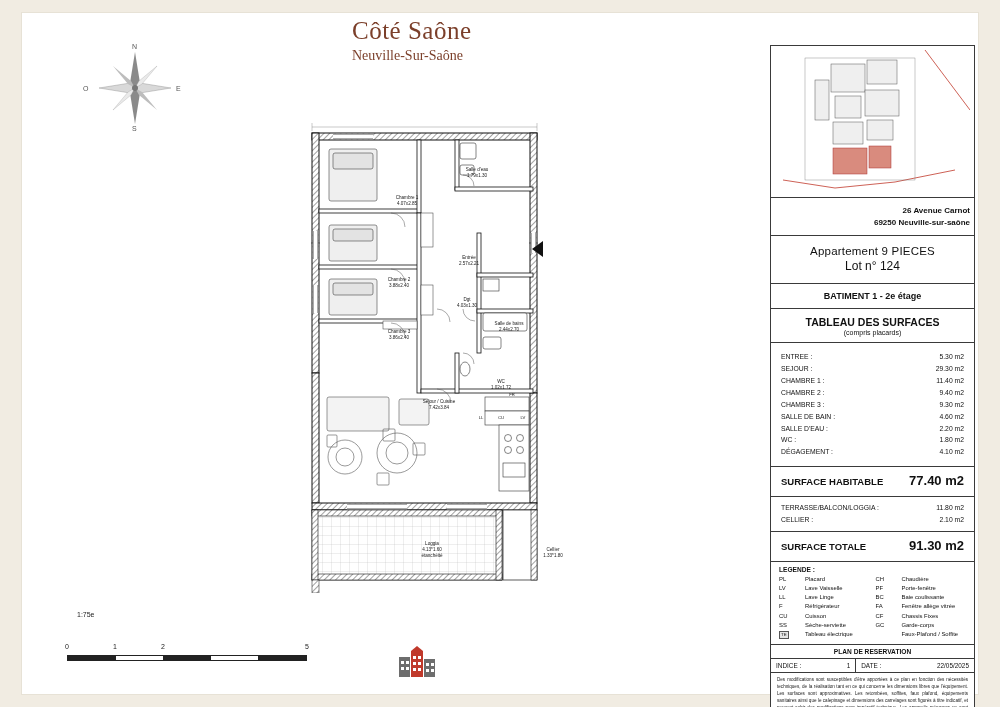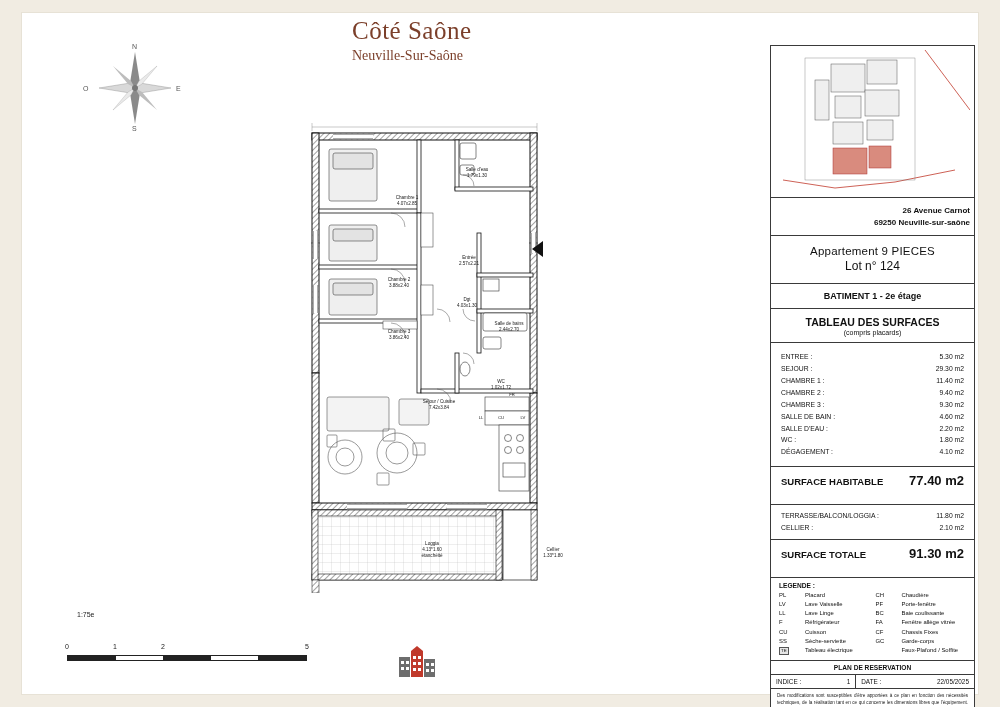--- a/index.html
+++ b/index.html
@@ -198,21 +198,21 @@
     display: flex;
     justify-content: space-between;
     font-size: 6.8px;
     line-height: 1.75;
     color: #111;
   }
   .tot-row {
     display: flex;
     justify-content: space-between;
     align-items: baseline;
-    padding: 6px 10px 16px;
+    padding: 6px 10px 8px;
     color: #111;
   }
   .tot-row .lbl { font-size: 9.5px; font-weight: bold; }
   .tot-row .val { font-size: 13px; font-weight: bold; }
   .sub-list { padding: 5px 10px 5px; }
 
   .legend { padding: 4px 8px 5px; }
   .legend .lg-title { font-size: 6.6px; font-weight: bold; color: #111; margin-bottom: 2px; }
   .legend .cols { display: flex; gap: 6px; }
   .legend .col { flex: 1 1 0; }

